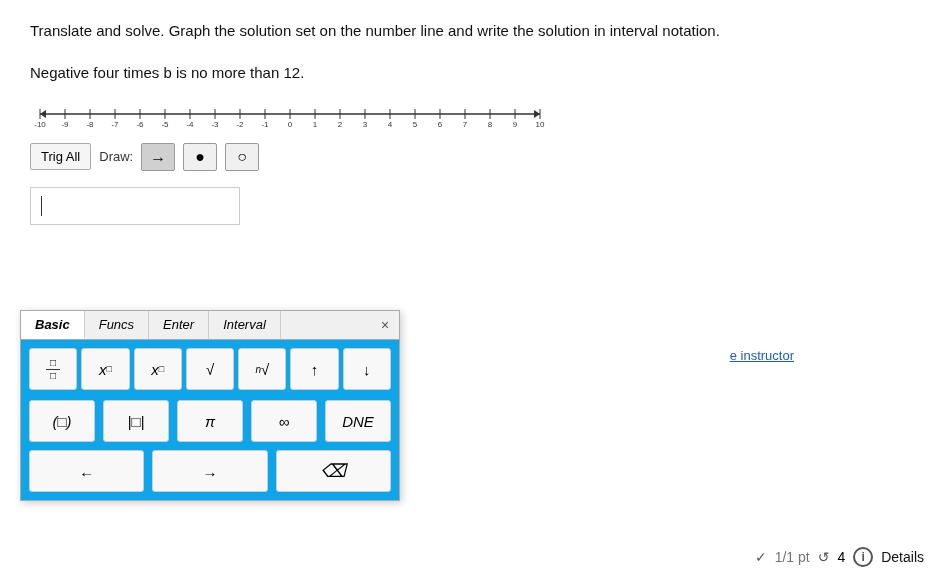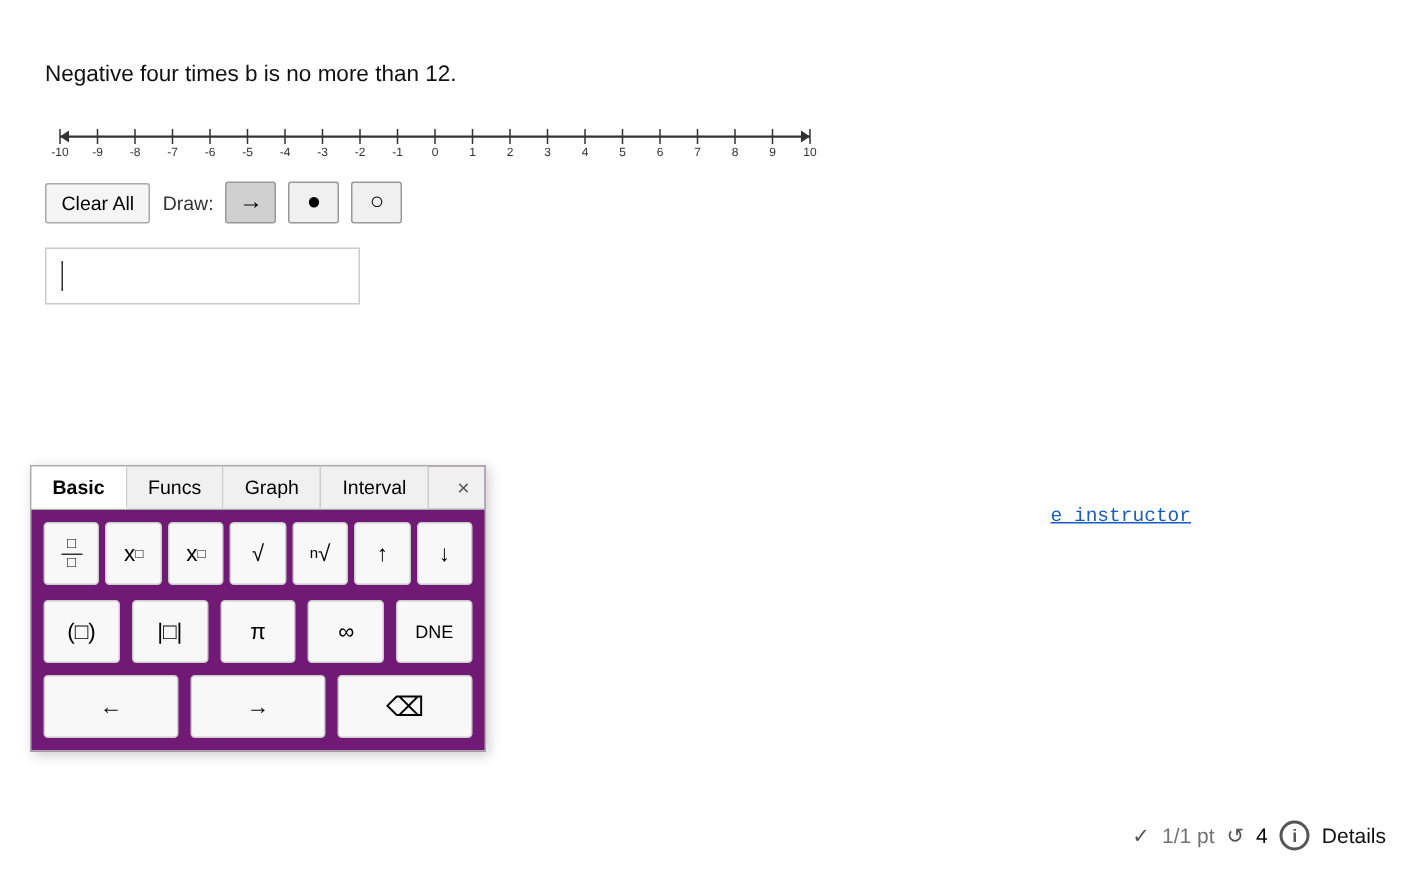--- a/index.html
+++ b/index.html
@@ -110,25 +110,26 @@
 
     @keyframes blink {
       50% { opacity: 0; }
     }
 
     
     .math-keyboard {
       position: absolute;
       top: 310px;
       left: 20px;
-      width: 304px;
-      background: #701a75;
+      width: 380px;
+      background: #0ea5e9;
       border: 1px solid #aaa;
       box-shadow: 2px 2px 8px rgba(0,0,0,0.2);
       z-index: 10;
+      font-style: italic;
     }
 
     .keyboard-tabs {
       display: flex;
       border-bottom: 1px solid #aaa;
       background: #f0f0f0;
     }
 
     .keyboard-tab {
       padding: 6px 14px;
@@ -190,27 +191,26 @@
       padding: 0 4px;
       line-height: 1.2;
     }
 
     .key-btn.backspace {
       font-size: 18px;
     }
 
     .instructor-link {
       position: absolute;
-      top: 336px;
+      top: 348px;
       right: 150px;
       color: #1a5cbb;
       font-size: 13px;
       text-decoration: underline;
       cursor: pointer;
-      font-family: Liberation Mono, monospace;
     }
 
     .score-row {
       position: absolute;
       bottom: 18px;
       right: 20px;
       display: flex;
       align-items: center;
       gap: 8px;
       font-size: 14px;
@@ -244,20 +244,21 @@
       font-weight: bold;
       color: #555;
       cursor: pointer;
     }
   </style>
 </head>
 <body>
 
 <div class="page">
 
+  <div class="problem-text">Translate and solve. Graph the solution set on the number line and write the solution in interval notation.</div>
 
   <div class="problem-statement">Negative four times b is no more than 12.</div>
 
   <div class="number-line-container">
     <svg class="number-line-svg" width="520" height="30" viewBox="0 0 520 30">
 
       <line x1="10" y1="15" x2="510" y2="15" stroke="#333" stroke-width="1.5"></line>
 
       <g id="ticks" font-size="8" text-anchor="middle" fill="#333">
         <line x1="10" y1="10" x2="10" y2="20" stroke="#333" stroke-width="1"></line>
@@ -303,39 +304,39 @@
         <line x1="510" y1="10" x2="510" y2="20" stroke="#333" stroke-width="1"></line>
         <text x="510" y="28">10</text>
       </g>
 
       <polygon points="510,15 504,11 504,19" fill="#333"></polygon>
       <polygon points="10,15 16,11 16,19" fill="#333"></polygon>
     </svg>
   </div>
 
   <div class="controls-row">
-    <button class="clear-all-btn">Clear All</button>
+    <button class="clear-all-btn">Trig All</button>
     <span class="draw-label">Draw:</span>
     <div class="draw-option arrow">→</div>
     <div class="draw-option dot">●</div>
     <div class="draw-option circle">○</div>
   </div>
 
   <div class="answer-input-area">
     <span class="cursor-blink"></span>
   </div>
 
 </div>
 
 <div class="math-keyboard">
 
   <div class="keyboard-tabs">
     <div class="keyboard-tab active">Basic</div>
     <div class="keyboard-tab">Funcs</div>
-    <div class="keyboard-tab">Graph</div>
+    <div class="keyboard-tab">Enter</div>
     <div class="keyboard-tab">Interval</div>
     <div class="keyboard-close">×</div>
   </div>
 
   <div class="keyboard-grid">
 
     <div class="key-btn fraction">
       <span class="frac-top">□</span>
       <span class="frac-bot">□</span>
     </div>
@@ -366,21 +367,21 @@
       <div style="display:flex; gap:4px;">
 
         <div class="key-btn" style="flex:1;">(□)</div>
 
         <div class="key-btn" style="flex:1;">|□|</div>
 
         <div class="key-btn" style="flex:1;">π</div>
 
         <div class="key-btn" style="flex:1;">∞</div>
 
-        <div class="key-btn" style="flex:1; font-size:12px;">DNE</div>
+        <div class="key-btn" style="flex:1; font-size:15px;">DNE</div>
       </div>
       <div style="display:flex; gap:4px; justify-content:flex-end;">
 
         <div class="key-btn" style="flex:1;">←</div>
 
         <div class="key-btn" style="flex:1;">→</div>
 
         <div class="key-btn backspace" style="flex:1;">⌫</div>
       </div>
     </div>

